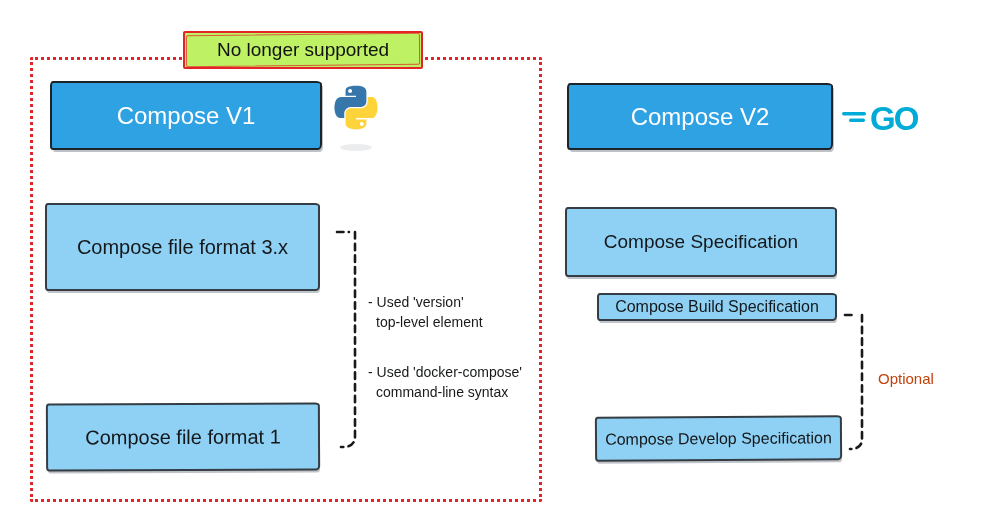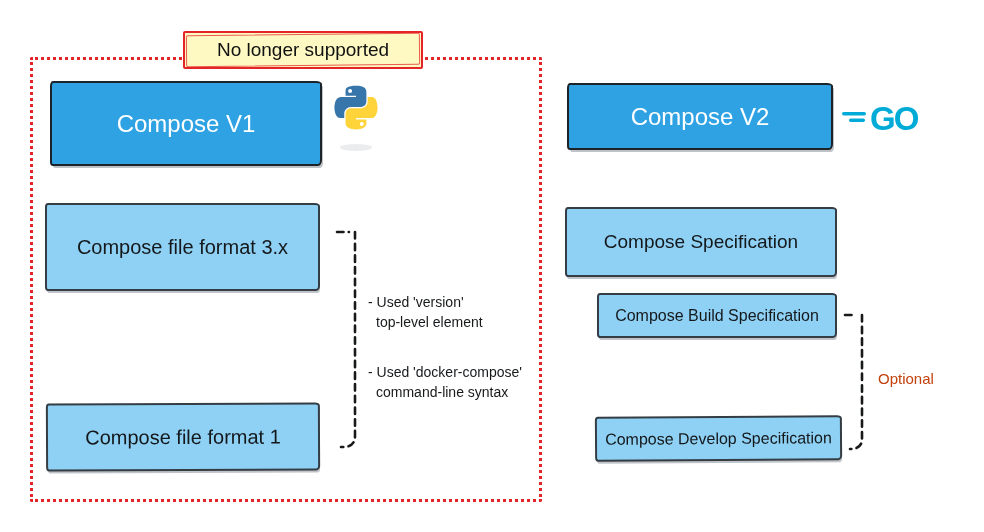--- a/index.html
+++ b/index.html
@@ -8,21 +8,21 @@
     font-family:"Liberation Sans","DejaVu Sans",sans-serif;color:#1c1f22;overflow:hidden;
   }
   
   .dotted-frame{
     position:absolute;left:30px;top:57px;width:512px;height:445px;
     border:3px dotted #e42527;box-sizing:border-box;border-radius:2px;
   }
   
   .banner{
     position:absolute;left:183px;top:31px;width:240px;height:38px;z-index:4;
-    background:#fef9c3;border:2px solid #e42527;box-sizing:border-box;
+    background:#bef264;border:2px solid #e42527;box-sizing:border-box;
     display:flex;align-items:center;justify-content:center;
     font-size:19px;color:#111;border-radius:2px;
   }
   .banner::after{
     content:"";position:absolute;inset:1px;border:1.5px solid rgba(228,37,39,.75);
     transform:rotate(-.6deg);pointer-events:none;border-radius:2px;
   }
   
   .box{
     position:absolute;box-sizing:border-box;z-index:2;
@@ -31,29 +31,29 @@
   .header{
     background:#2fa2e4;border:2.5px solid #1d2429;color:#ffffff;font-size:24px;
     border-radius:3px 6px 4px 3px/5px 3px 6px 4px;
     box-shadow:2px 3px 0 -1px rgba(95,105,115,.40);
   }
   .light{
     background:#8fd1f4;border:2px solid #343d44;color:#14181b;
     border-radius:3px 5px 4px 3px/4px 3px 5px 4px;
     box-shadow:1px 3px 0 -1px rgba(115,125,135,.45);
   }
-  .v1h{left:50px;top:81px;width:272px;height:85px;}
+  .v1h{left:50px;top:81px;width:272px;height:69px;}
   .v2h{left:567px;top:83px;width:266px;height:67px;}
   .fmt{font-size:20px;}
   .fmt3{left:45px;top:203px;width:275px;height:88px;text-align:center;}
   .fmt2{left:46px;top:304px;width:272px;height:72px;transform:rotate(.15deg);}
   .fmt1{left:46px;top:403px;width:274px;height:68px;transform:rotate(-.25deg);}
   .spec{left:565px;top:207px;width:272px;height:70px;font-size:19px;}
   .sub{font-size:16px;}
-  .build{left:597px;top:293px;width:240px;height:45px;}
+  .build{left:597px;top:293px;width:240px;height:28px;}
   .deploy{left:593px;top:355px;width:245px;height:44px;transform:rotate(.2deg);}
   .develop{left:595px;top:416px;width:247px;height:45px;transform:rotate(-.4deg);}
   
   .python-logo{position:absolute;left:329px;top:85px;width:54px;height:54px;z-index:2;}
   .python-logo::after{
     content:"";position:absolute;left:20%;bottom:-12px;width:60%;height:7px;
     background:rgba(60,70,80,.10);border-radius:50%;
   }
   .go-logo{position:absolute;left:840px;top:100px;width:106px;height:38px;z-index:2;}
   

